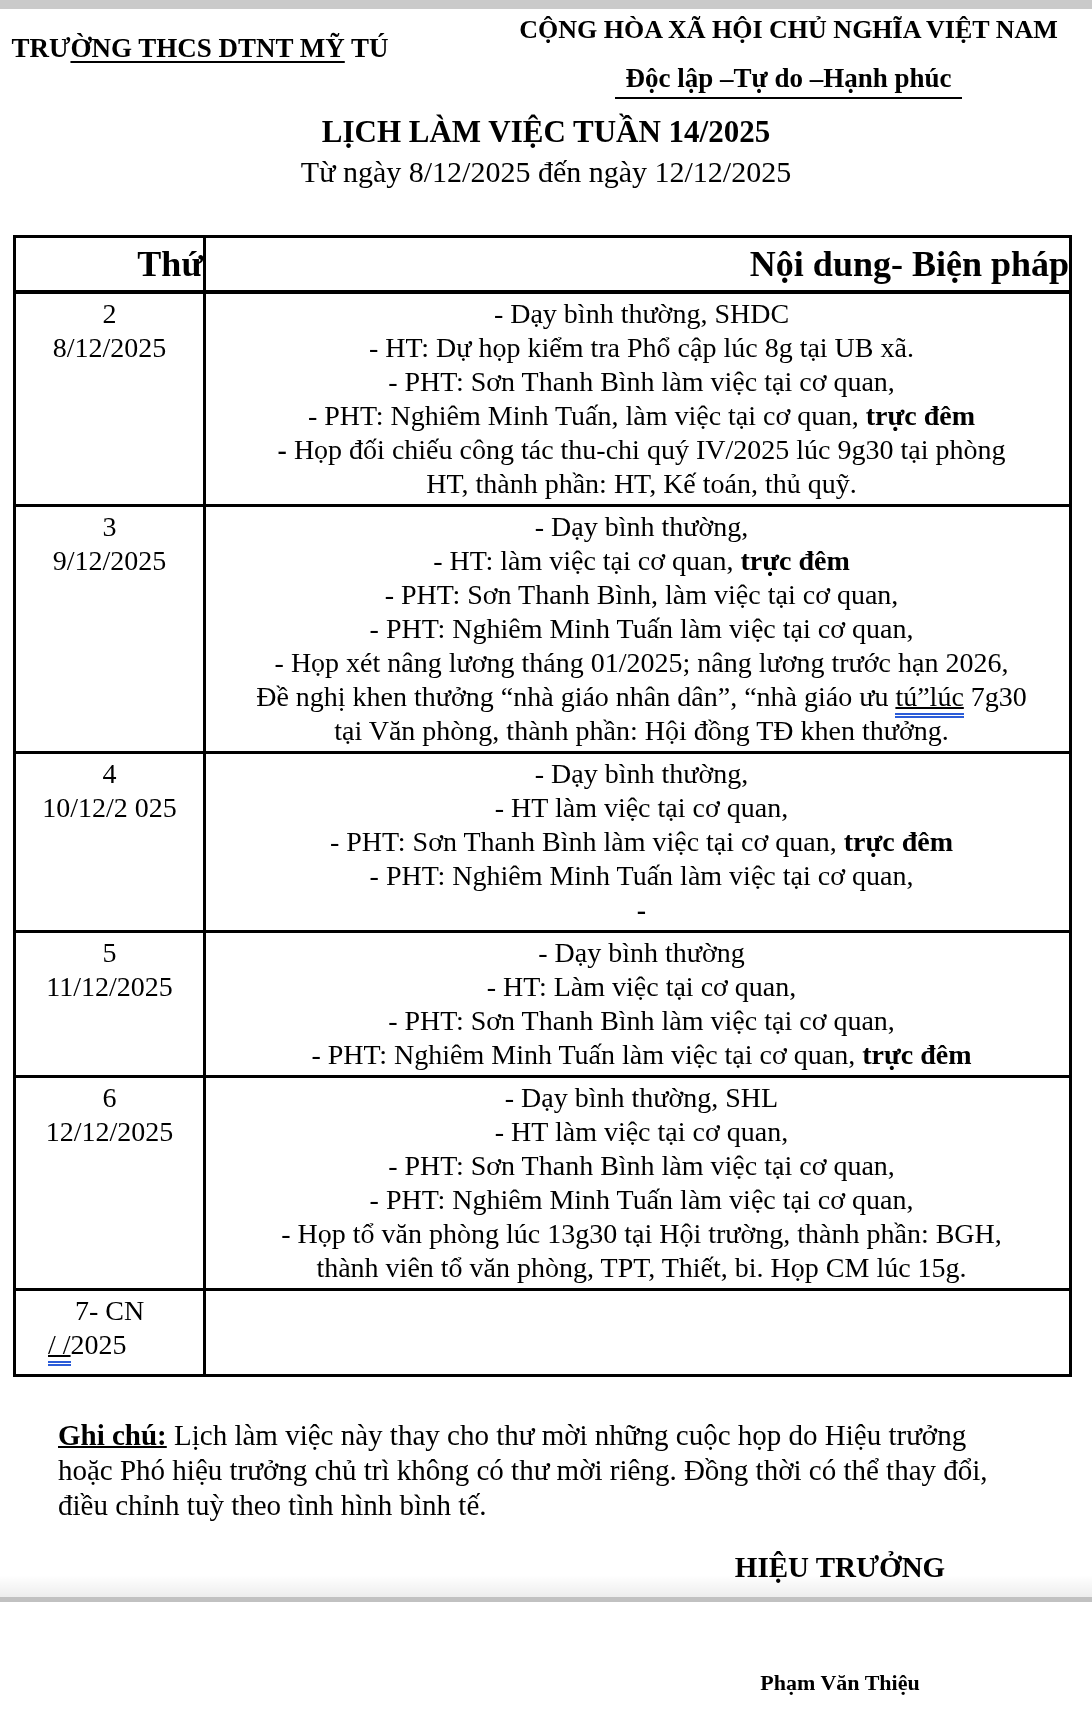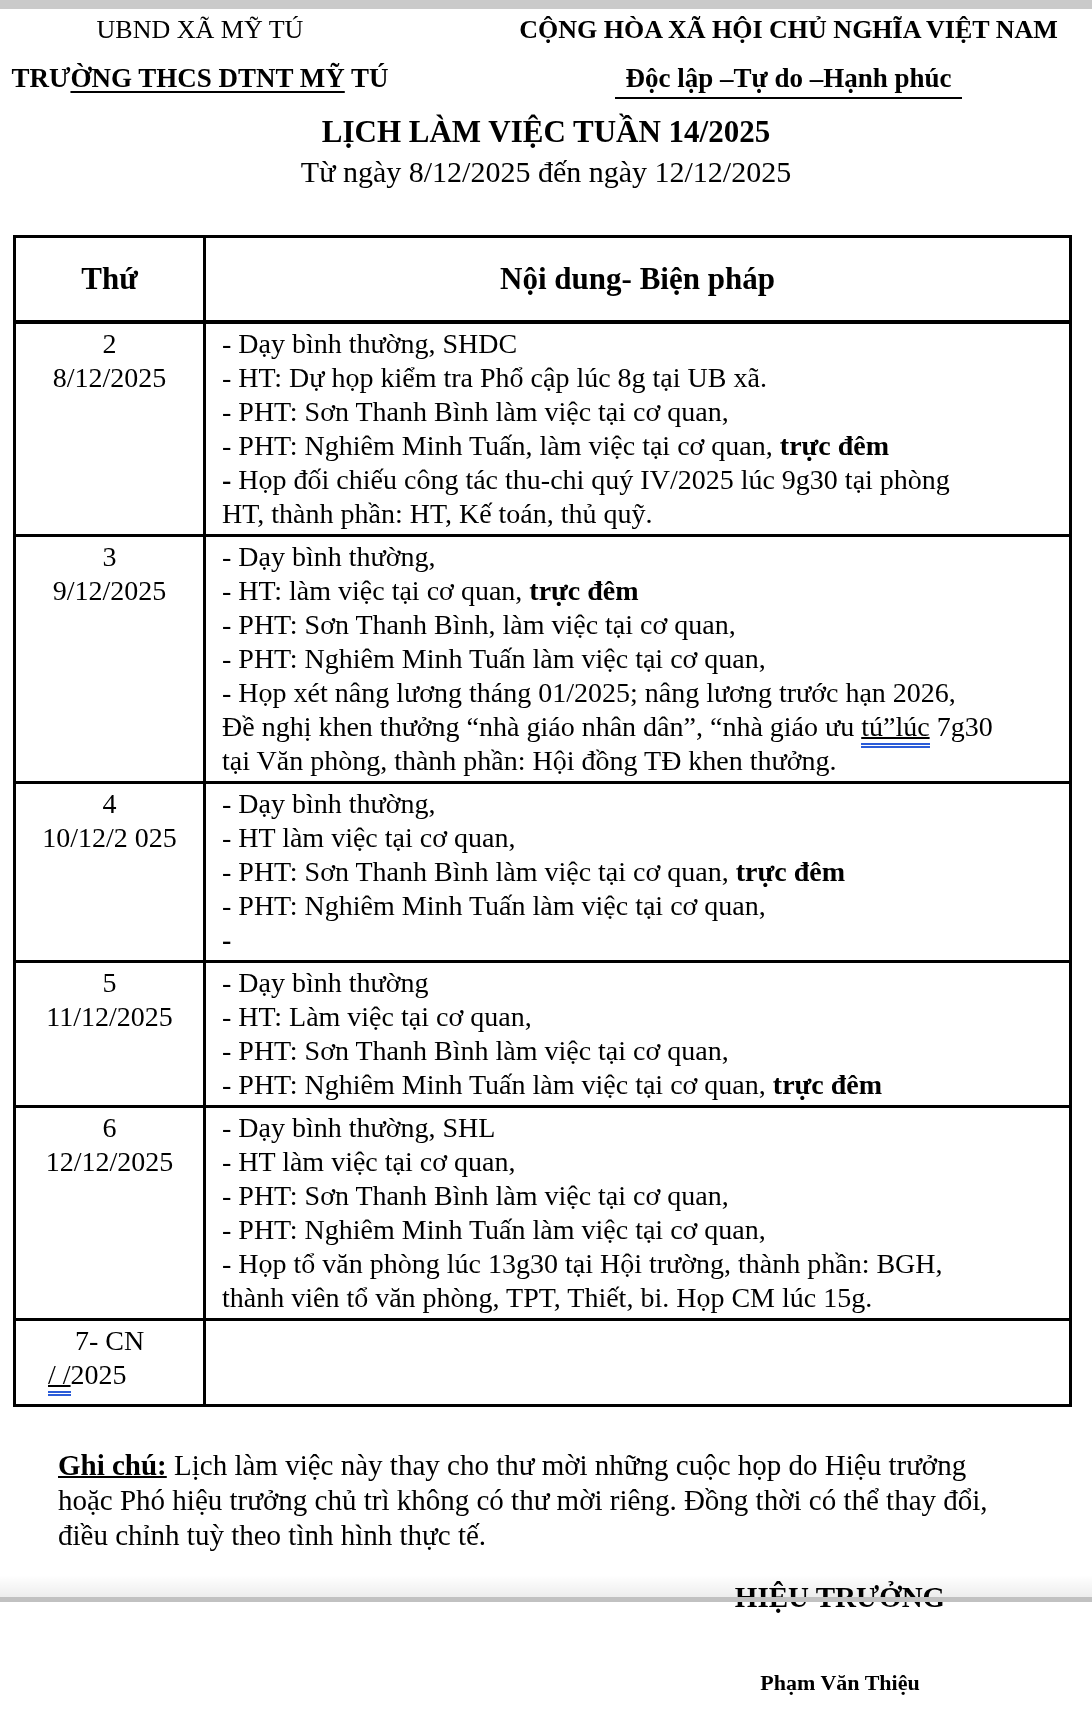--- a/index.html
+++ b/index.html
@@ -19,22 +19,22 @@
   .hdr-right .hdr-line1 { font-weight:bold; }
   .hdr-line2 { margin-top:17px; font-size:27px; line-height:32px; font-weight:bold; }
   .u-black { text-decoration:underline; text-decoration-thickness:2px; text-underline-offset:4px; }
   .motto { display:inline-block; border-bottom:2px solid #000; padding:0 10px 3px 10px; }
 
   .title    { margin-top:15px; text-align:center; font-size:31px; font-weight:bold; line-height:35px; }
   .subtitle { margin-top:6px;  text-align:center; font-size:30px; line-height:34px; }
 
   
   table.schedule { border-collapse:collapse; table-layout:fixed; width:1059px; margin:46px 0 0 13px; }
-  .schedule th, .schedule td { border:3px solid #000; vertical-align:top; }
-  .schedule th { font-size:31px; font-weight:bold; padding:23px 0; border-bottom-width:4px; text-align:center; }
+  .schedule th, .schedule td { border:3px solid #000; vertical-align:top;text-align:center; }
+  .schedule th { font-size:36px; font-weight:bold; padding:5px 0; border-bottom-width:4px; text-align:right; }
   th.col-day { width:190px; }
   td.day-cell { text-align:center; font-size:28px; line-height:34px; padding:3px 0; }
   tr.last td.day-cell { height:86px; }
   .day-date.left { text-align:left; padding-left:32px; }
   td.content-cell { font-size:28px; line-height:34px; padding:3px 8px 3px 16px; }
   .content-line { white-space:nowrap; }
   .seg-b { font-weight:bold; }
   .seg-u { text-decoration:underline; text-decoration-thickness:2px; }
   .seg-blue { border-bottom:5px double var(--blue,#2b5cd8); padding-bottom:1px; }
 
@@ -50,21 +50,20 @@
 </style>
 </head>
 <body>
 
 <div class="topbar"></div>
 
 <div class="doc">
 
   <div class="hdr">
     <div class="hdr-left">
-      <div class="hdr-line1">UBND XÃ MỸ TÚ</div>
       <div class="hdr-line2"><span>TRƯ</span><span class="u-black">ỜNG THCS DTNT MỸ</span><span> TÚ</span></div>
     </div>
     <div class="hdr-right">
       <div class="hdr-line1">CỘNG HÒA XÃ HỘI CHỦ NGHĨA VIỆT NAM</div>
       <div class="hdr-line2"><span class="motto">Độc lập –Tự do –Hạnh phúc</span></div>
     </div>
   </div>
 
   <div class="title">LỊCH LÀM VIỆC TUẦN 14/2025</div>
   <div class="subtitle">Từ ngày 8/12/2025 đến ngày 12/12/2025</div>
@@ -151,21 +150,21 @@
             <div class="day-date left"><span class="seg-u seg-blue">/ /</span><span>2025</span></div>
           </td>
           <td class="content-cell"></td>
         </tr>
       </tbody>
   </table>
 
   <div class="note">
       <div class="note-line"><span class="note-label">Ghi chú:</span> Lịch làm việc này thay cho thư mời những cuộc họp do Hiệu trưởng</div>
       <div class="note-line">hoặc Phó hiệu trưởng chủ trì không có thư mời riêng. Đồng thời có thể thay đổi,</div>
-      <div class="note-line">điều chỉnh tuỳ theo tình hình thực tế.</div>
+      <div class="note-line">điều chỉnh tuỳ theo tình hình bình tế.</div>
     </div>
 
   <div class="sig-role">HIỆU TRƯỞNG</div>
 </div>
 
 <div class="page-break"></div>
 
 <div class="sig-name">Phạm Văn Thiệu</div>
 
 </body></html>

